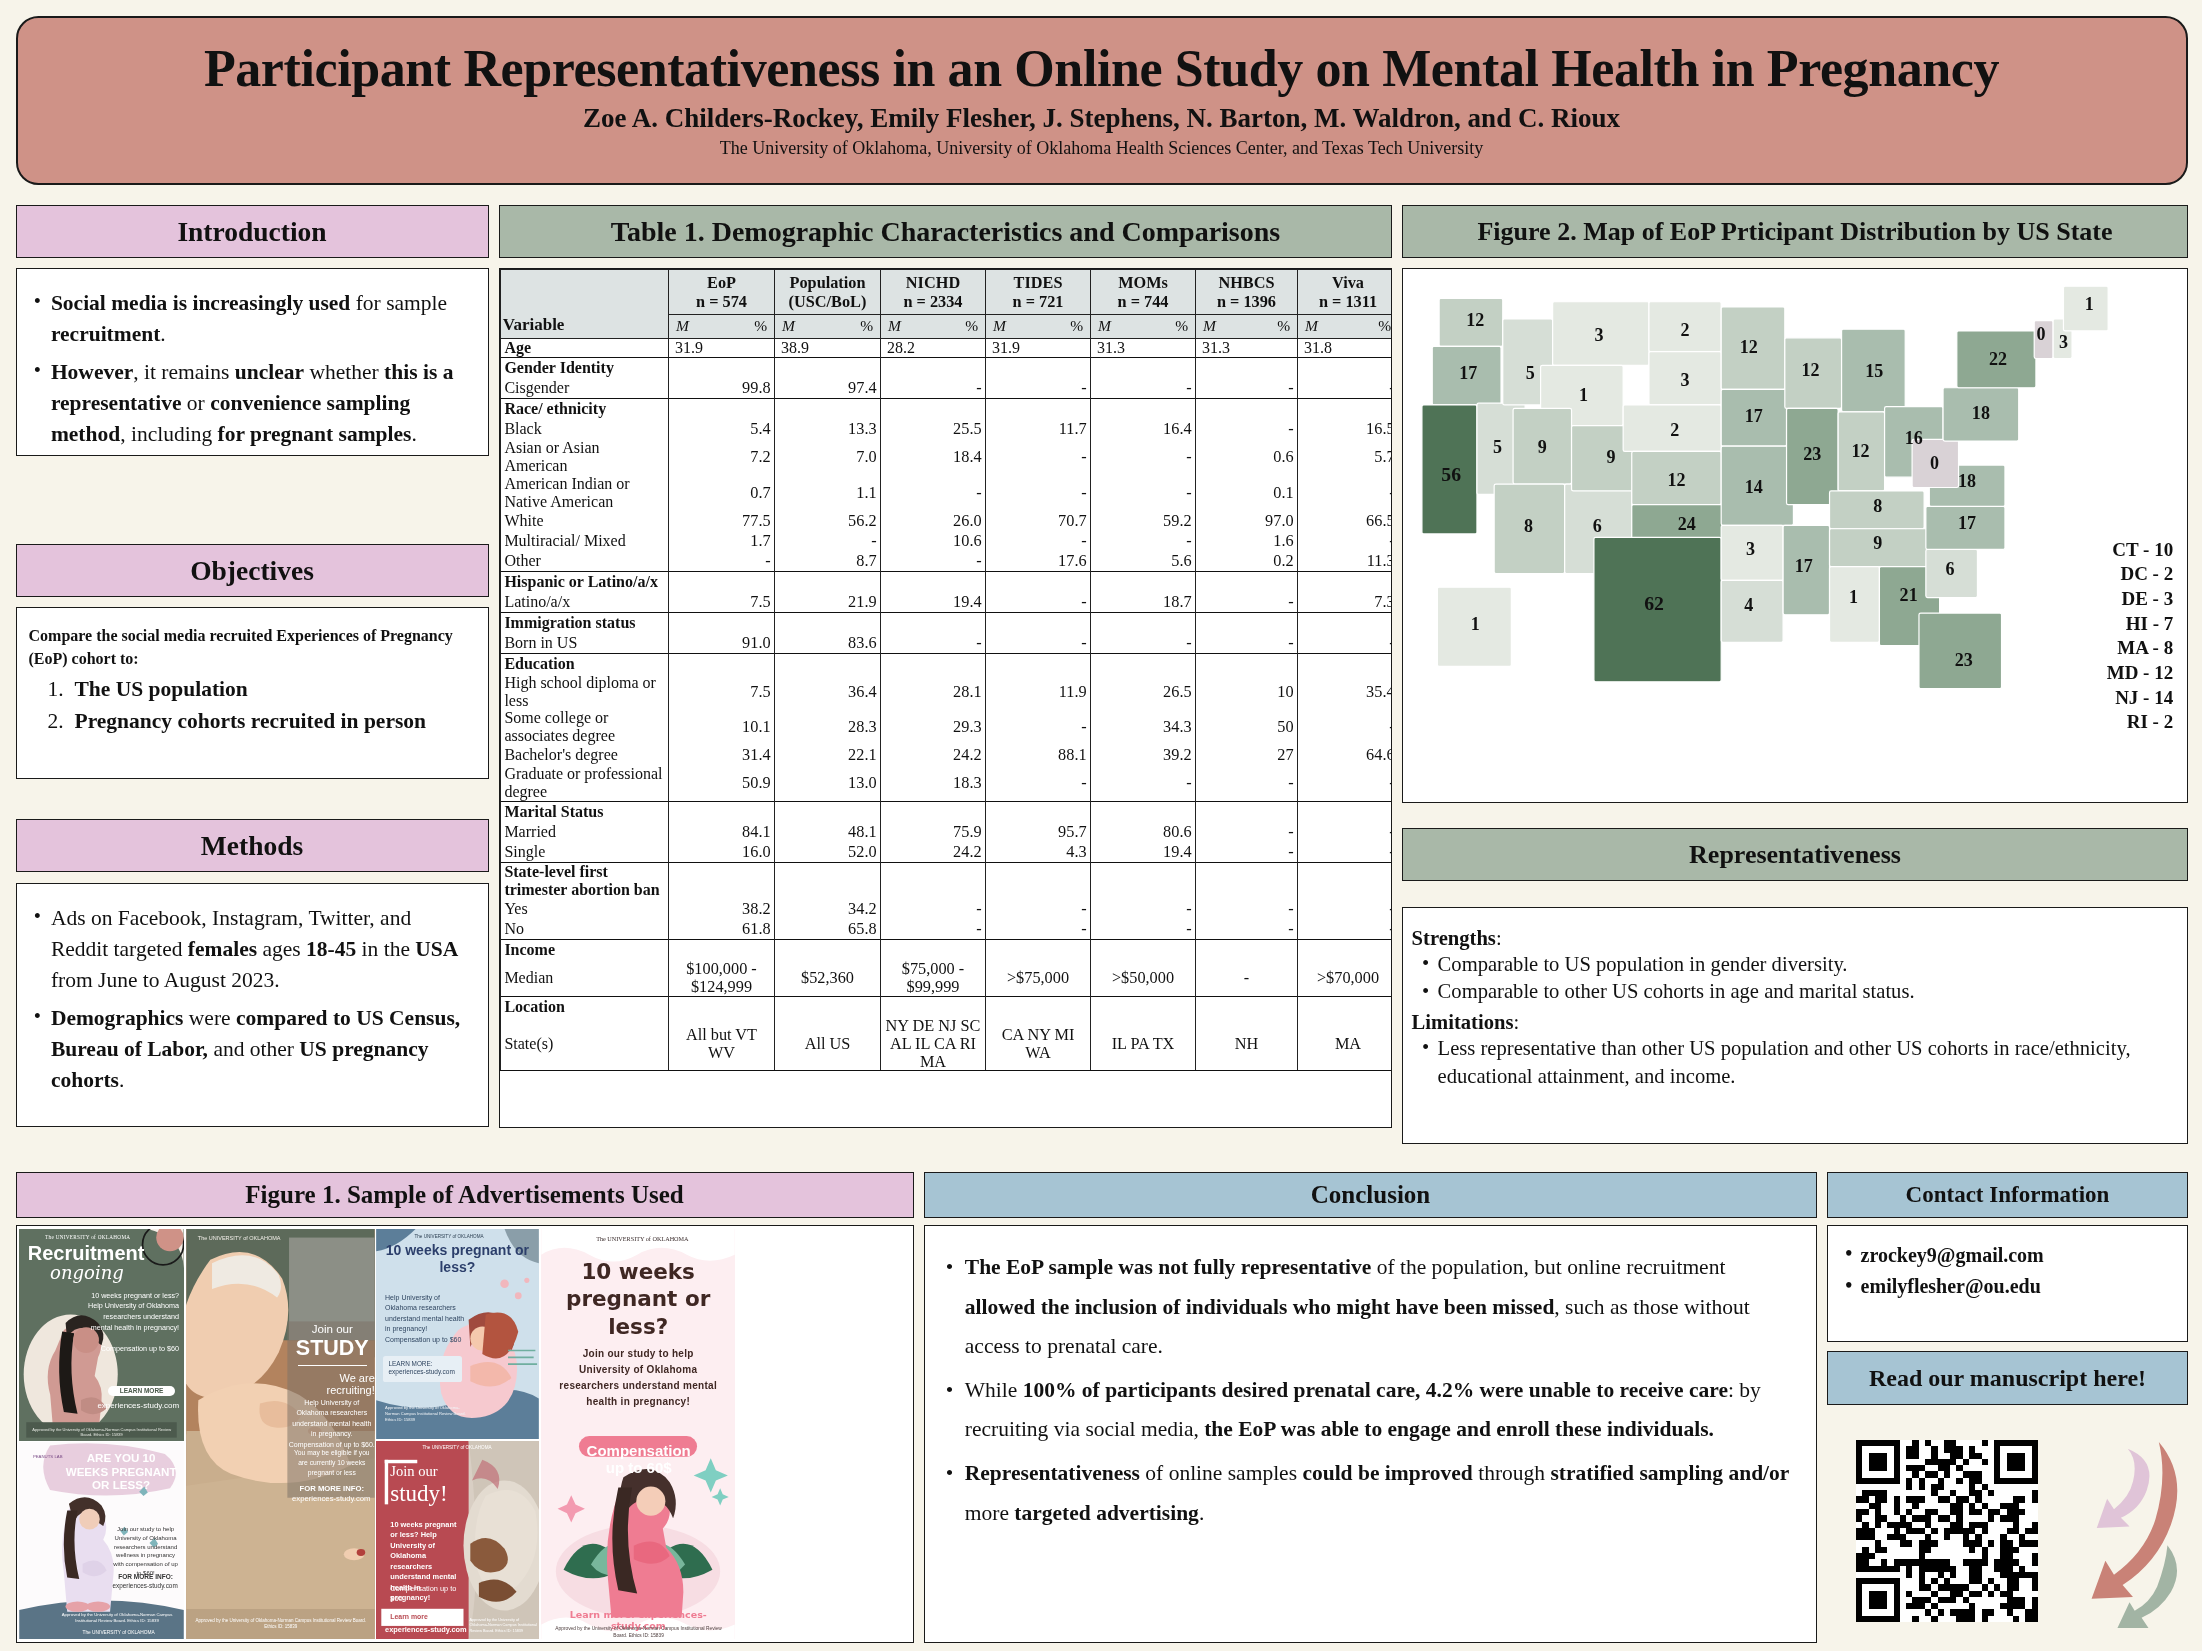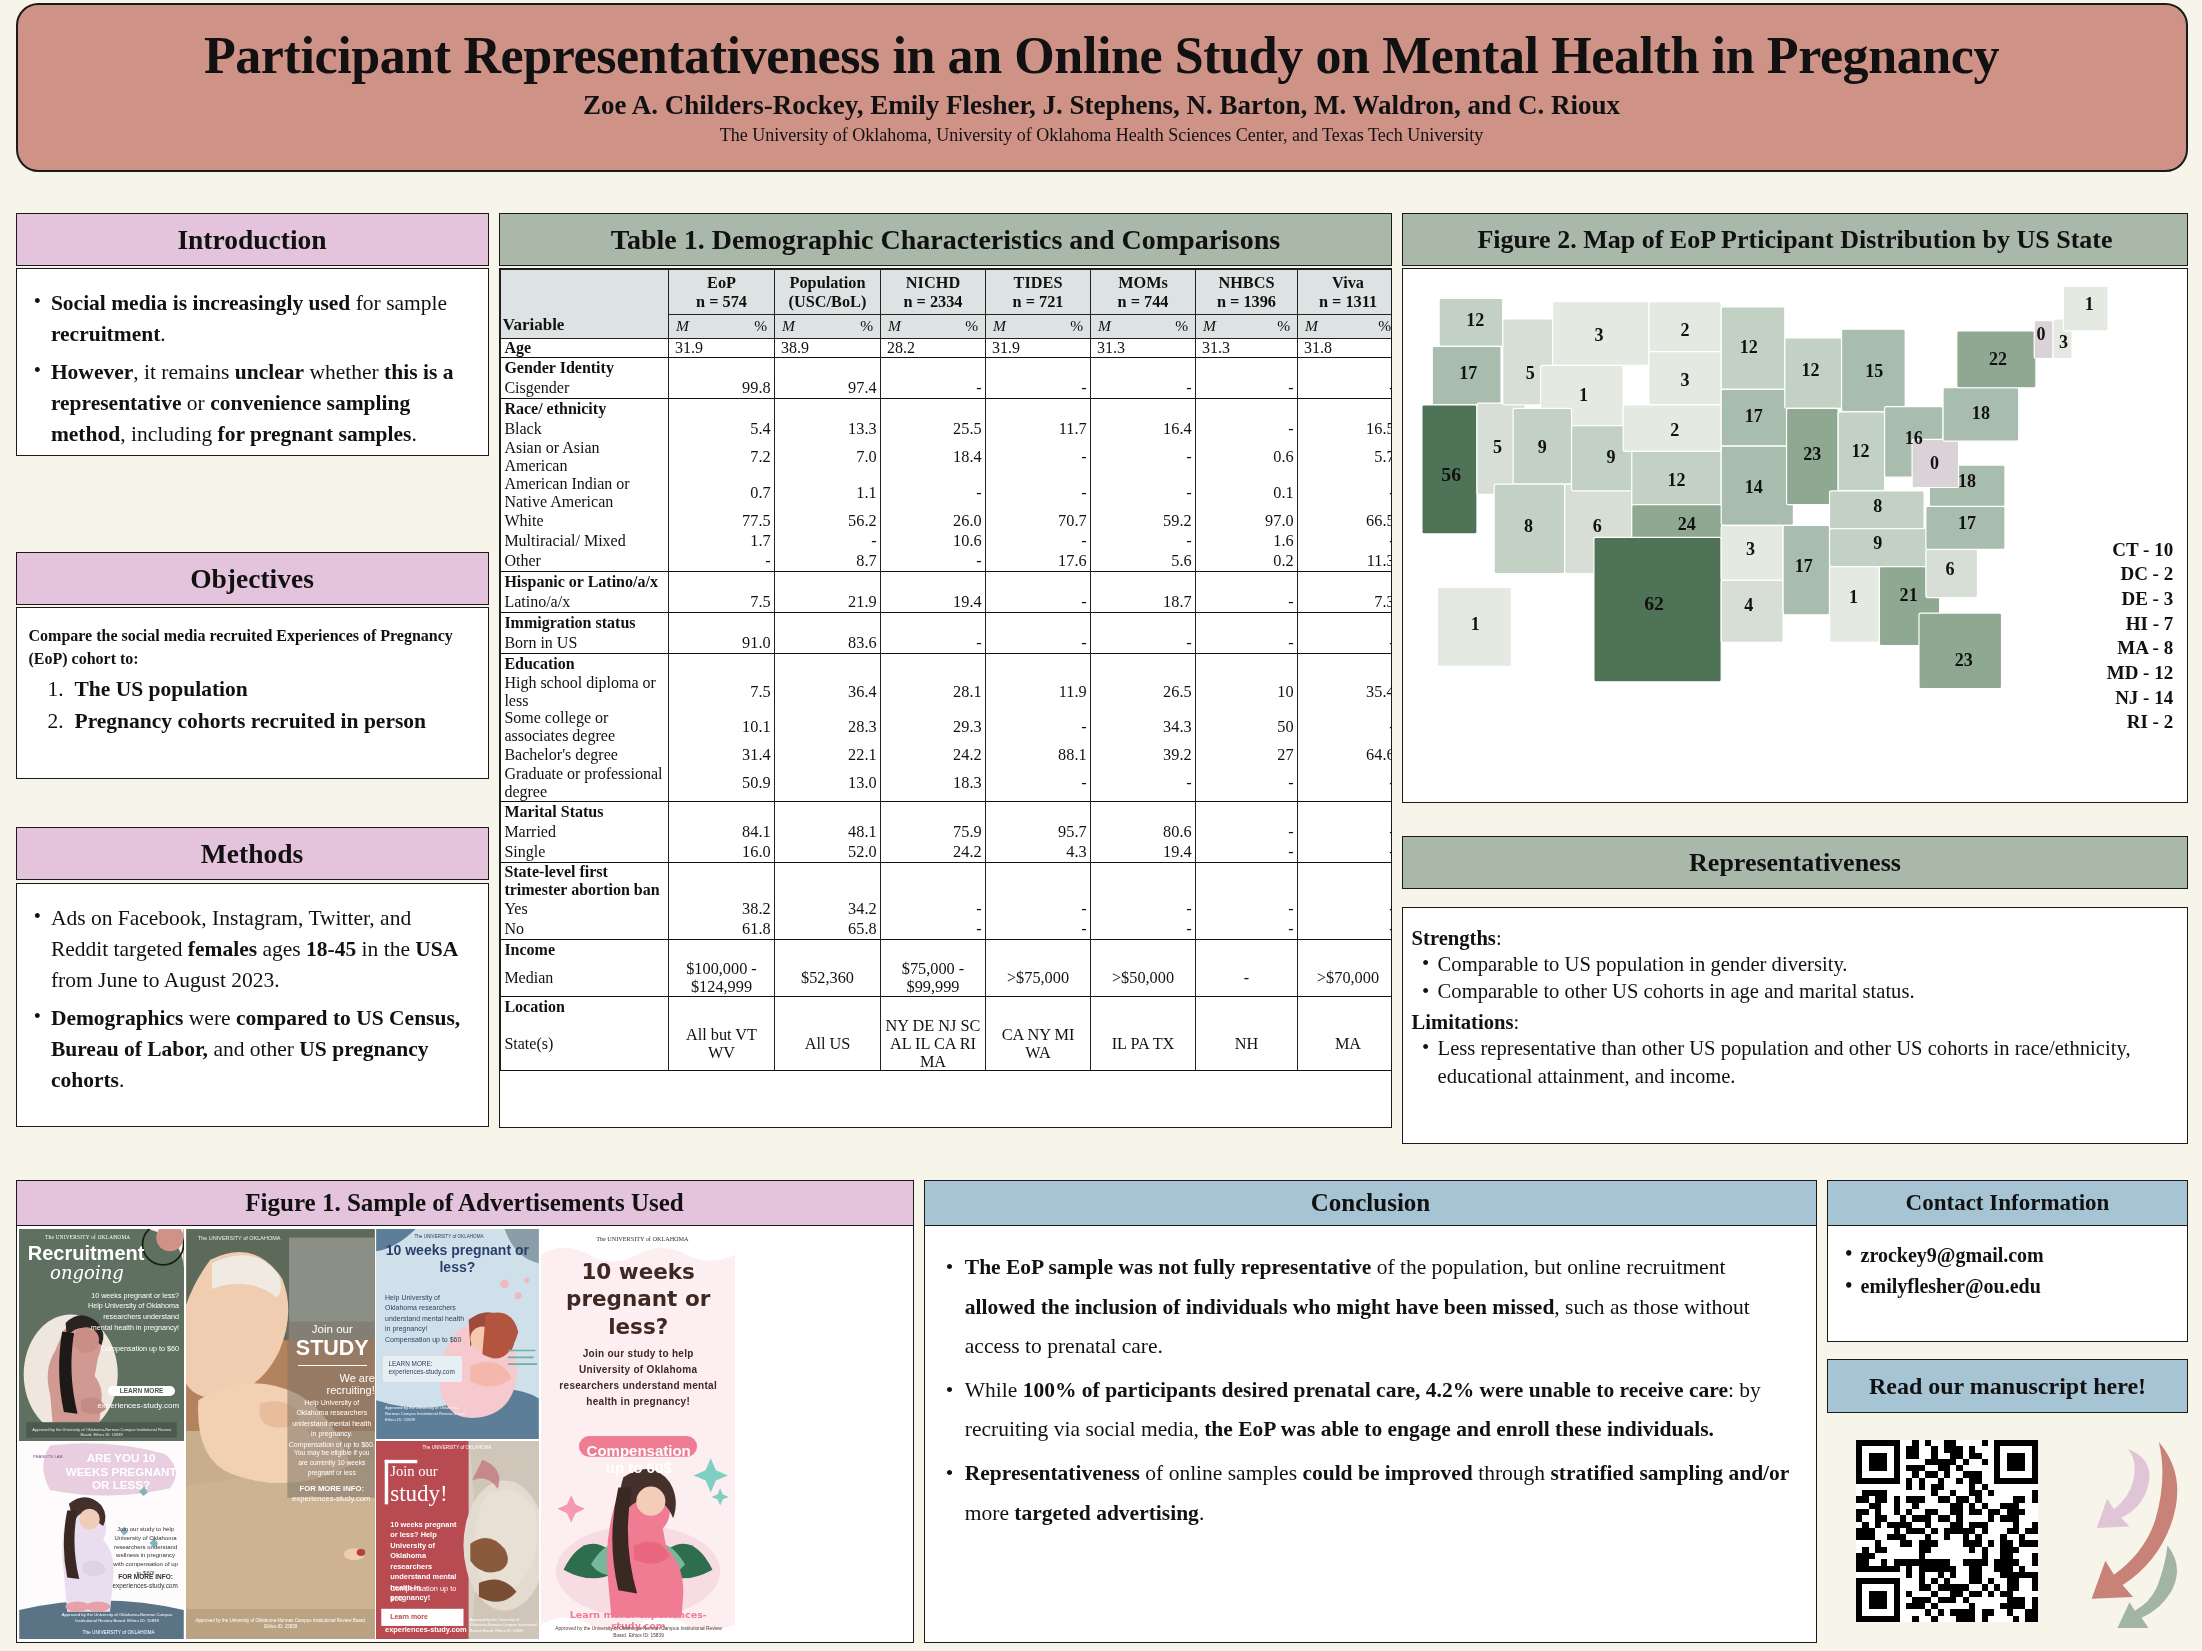--- a/index.html
+++ b/index.html
@@ -9,21 +9,21 @@
     font-family: "Liberation Serif", serif;
     overflow: hidden;
   }
   #poster {
     position: relative; width: 2203px; height: 1652px;
     background: #f7f4ea; padding: 12px 12px 8.6px 12px;
   }
 
   
   .title-banner {
-    position: absolute; left: 15.5px; top: 3px; width: 2172px; height: 169px;
+    position: absolute; left: 15.5px; top: 16px; width: 2172px; height: 169px;
     background: #cf9287;
     border: 2.6px solid #1a1a1a;
     border-radius: 22.4px;
     display: flex; flex-direction: column;
     align-items: center; justify-content: center;
     text-align: center;
   }
   .poster-title {
     font-size: 52px; font-weight: bold; color: #111; letter-spacing: -0.4px;
     line-height: 1.05; padding: 0 17px;
@@ -32,21 +32,21 @@
     font-size: 27px; font-weight: bold; color: #111; margin-top: 7px;
   }
   .poster-affil {
     font-size: 18px; color: #111; margin-top: 4.3px;
   }
 
   
   .bar {
     border: 1.7px solid #1a1a1a;
     display: flex; align-items: center; justify-content: center;
-    text-align: center; font-weight: bold; color: #111; margin-top: 8px;
+    text-align: center; font-weight: bold; color: #111;
   }
   .bar-pink  { background: #e4c3dc; }
   .bar-green { background: #a9b8a8; }
   .bar-blue  { background: #a6c4d3; }
 
   .panel {
     background: #ffffff;
     border: 1.7px solid #1a1a1a;
   }
 

